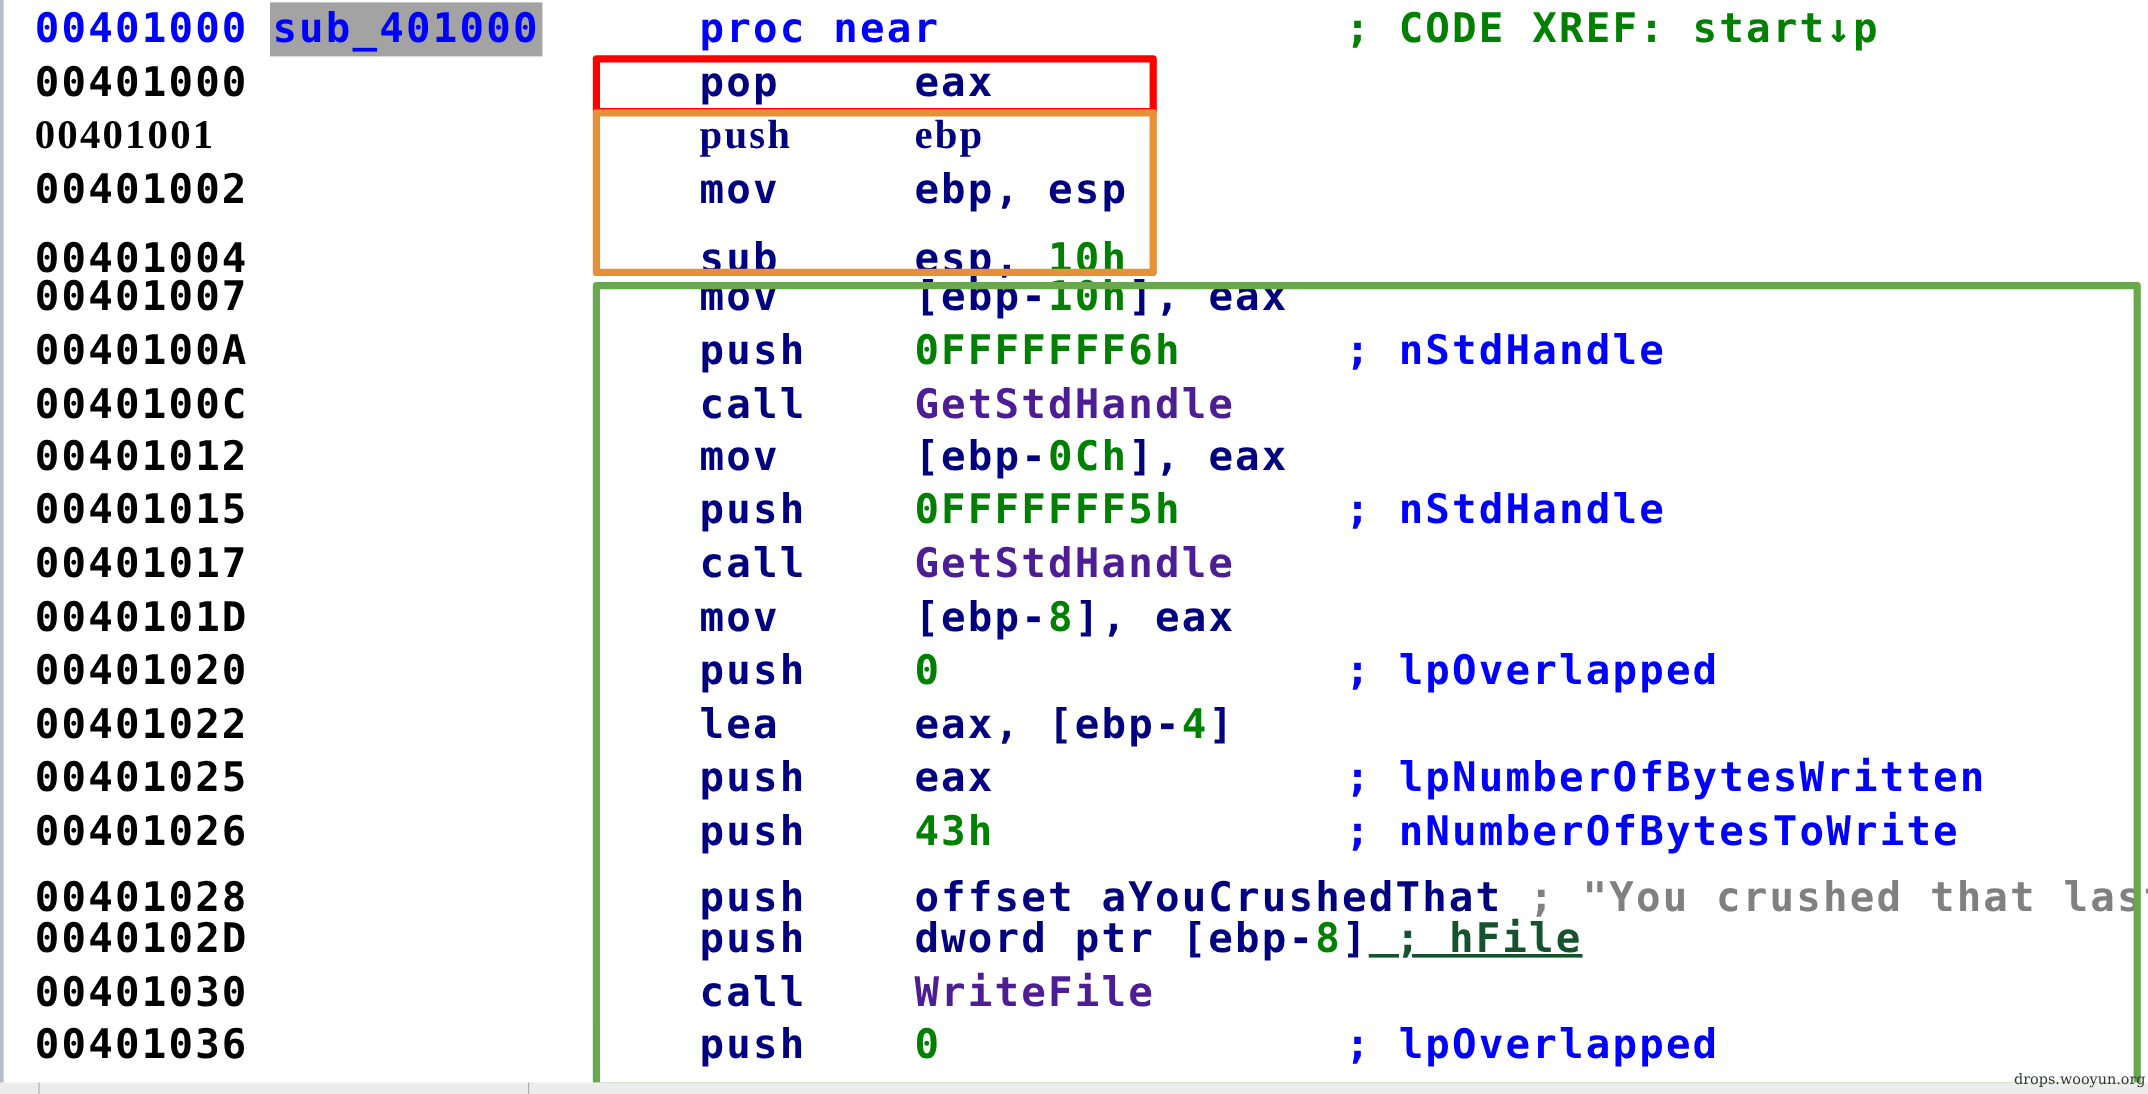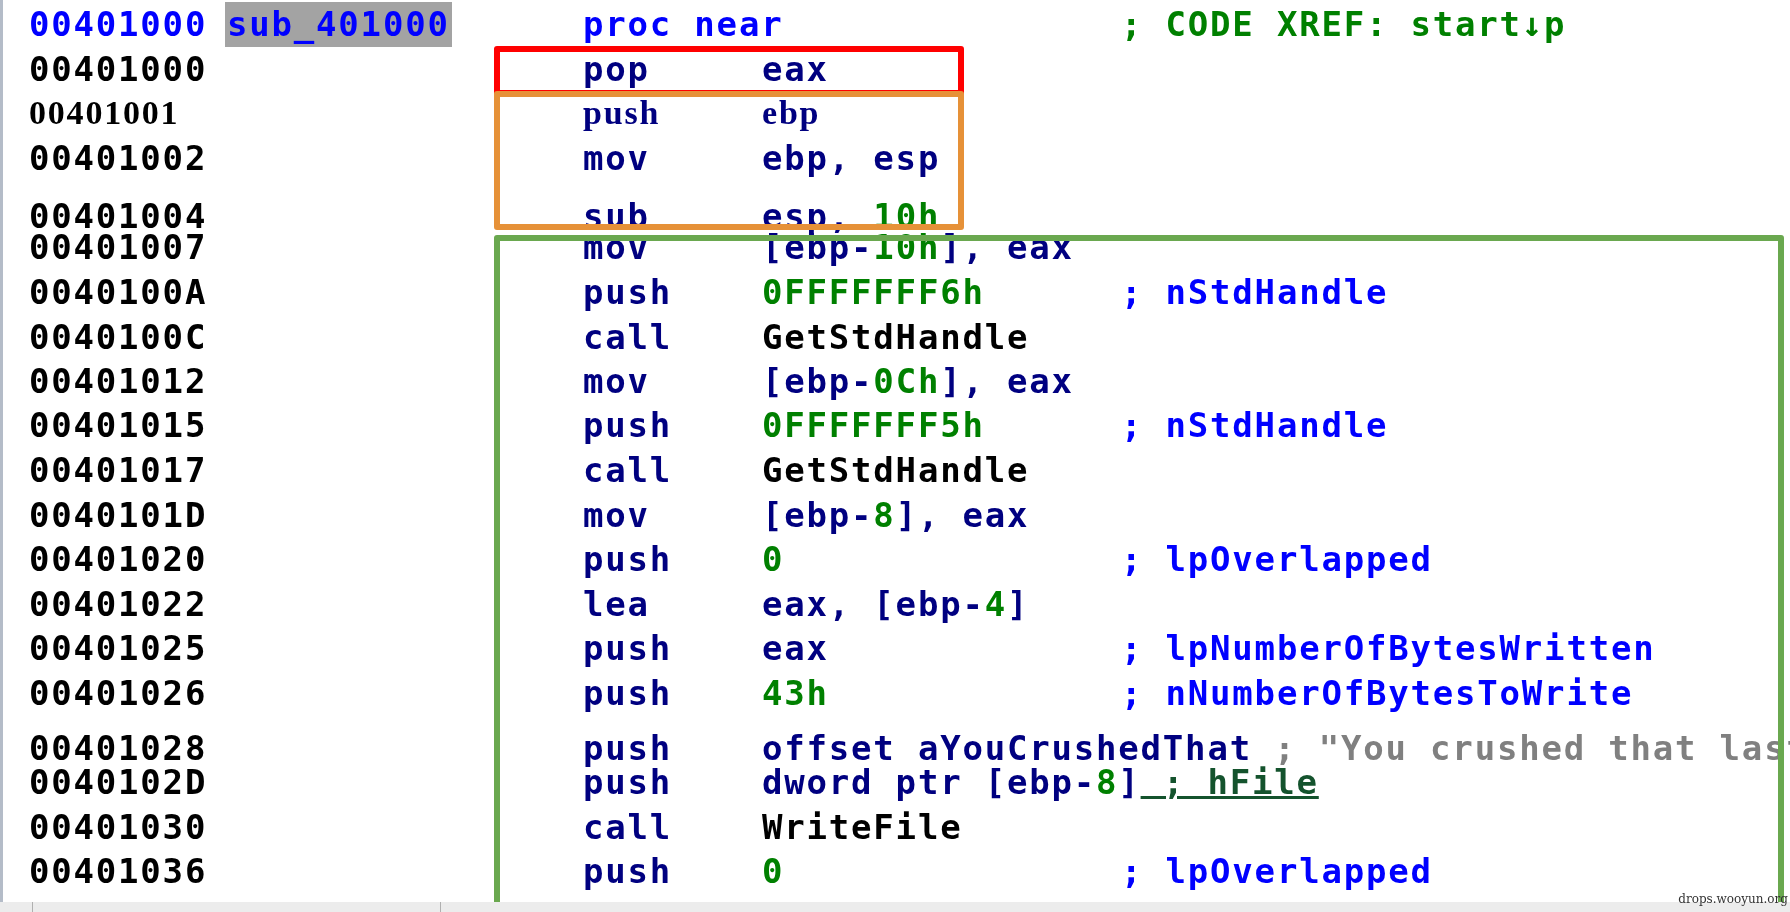--- a/index.html
+++ b/index.html
@@ -20,21 +20,21 @@
   .col { position: absolute; top: 0; }
   .addr { left: 8px; color: #000000; }
   .addr.head { color: #0000ff; }
   .label { left: 204px; color: #0000ff; background: #a3a3a3; padding: 0 2px; }
   .mnem { left: 562px; color: #000080; }
   .mnem.directive { color: #0000ff; }
   .opnd { left: 741px; color: #000080; }
   .cmt { left: 1100px; color: #0000ff; }
   .cmt.xref { color: #008000; }
   .num { color: #008000; }
-  .api { color: #000000; }
+  .api { color: #4c1d95; }
   .box { position: absolute; border-style: solid; border-width: 6px; border-radius: 3px; box-sizing: border-box; }
   .box.red { left: 494px; top: 46px; width: 470px; height: 50px; border-color: #ff0000; }
   .box.orange { left: 494px; top: 91px; width: 470px; height: 139px; border-color: #e69138; }
   .box.green { left: 494px; top: 235px; width: 1290px; height: 673px; border-color: #6aa84f; }
   .statusbar {
     position: absolute; left: 0; top: 902px; width: 1790px; height: 10px; background: #ececec;
   }
   .divider { position: absolute; top: 0; width: 1px; height: 10px; background: #b0b0b0; }
   .watermark {
     position: absolute; right: 2px; bottom: 6px;

